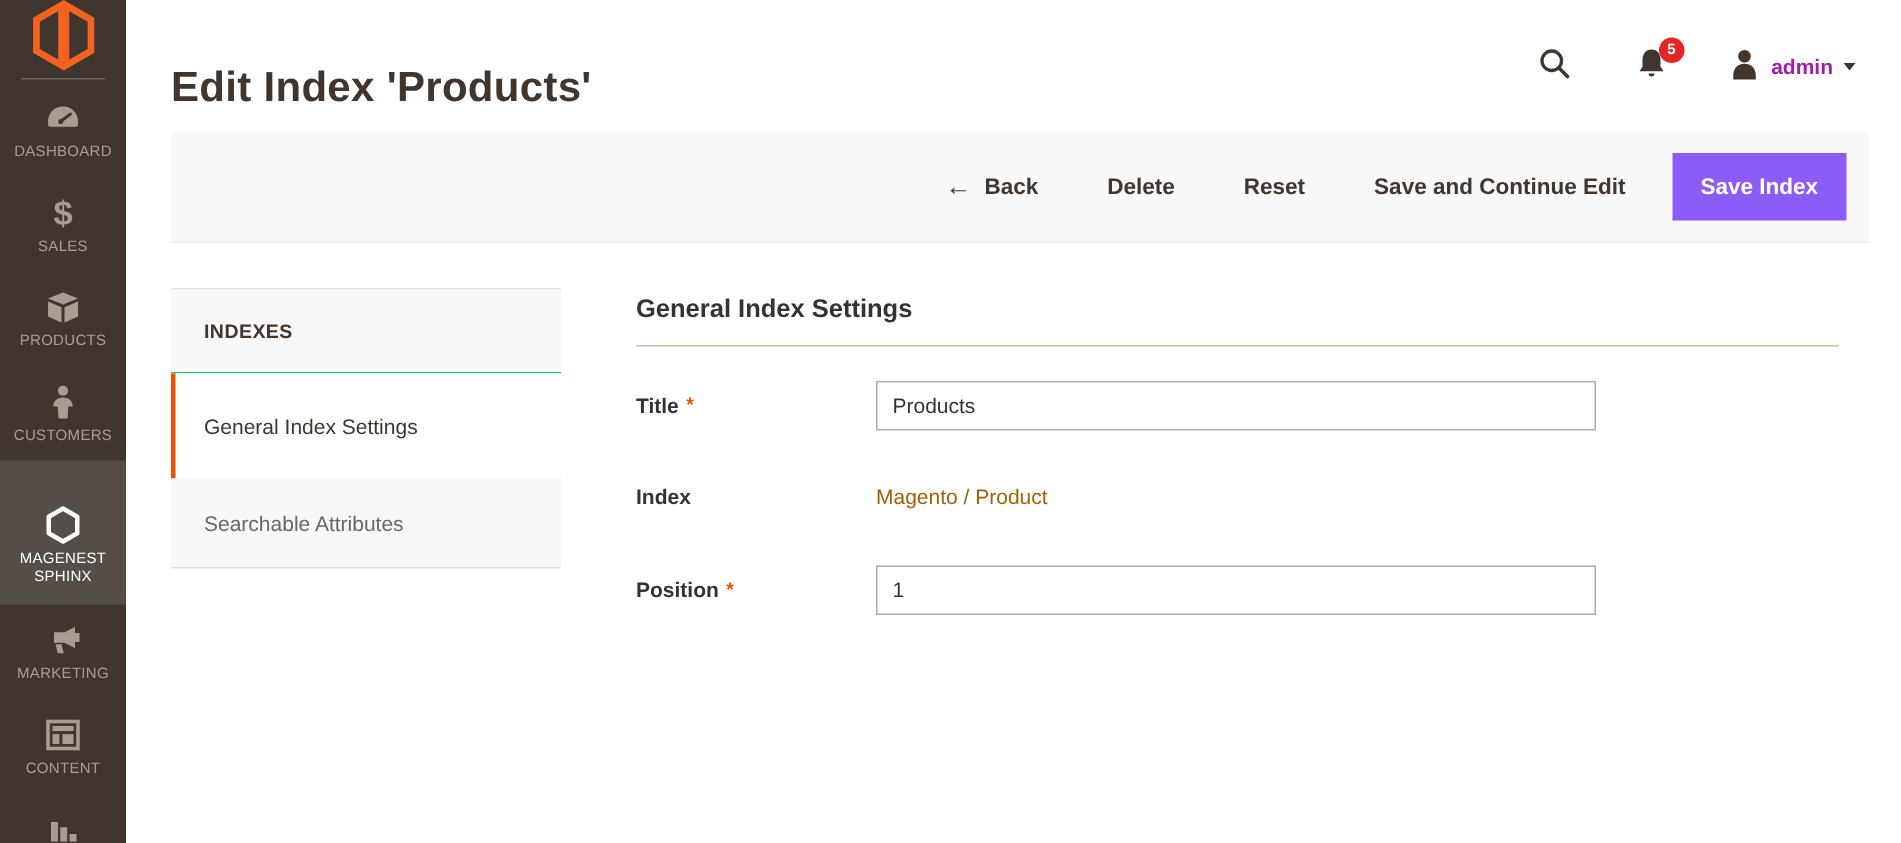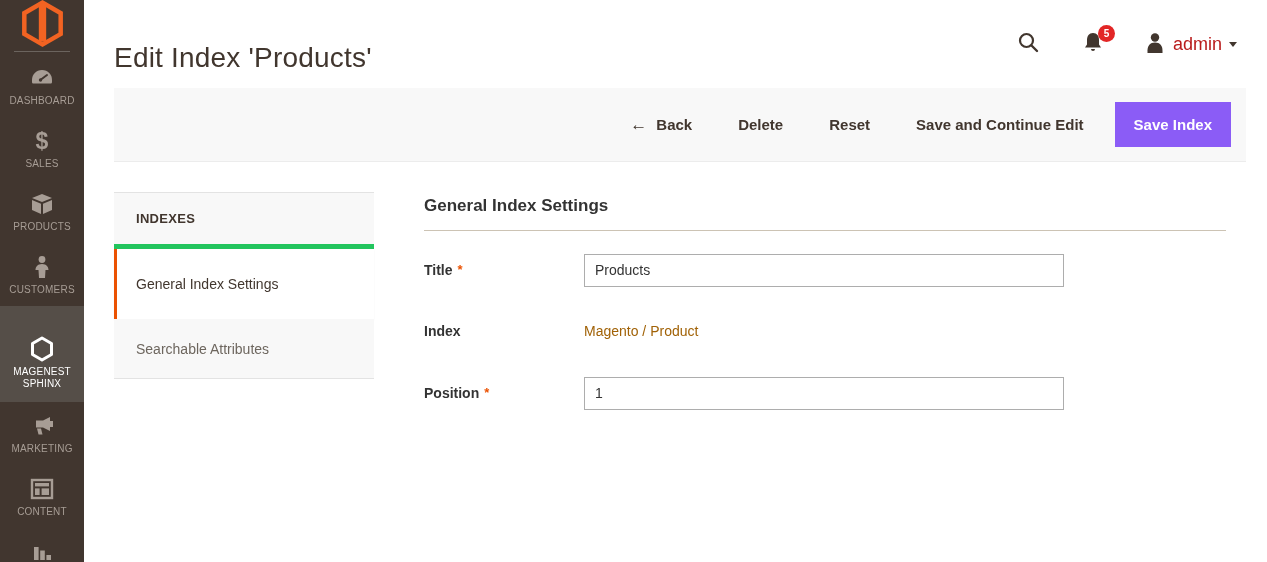--- a/index.html
+++ b/index.html
@@ -33,33 +33,33 @@
 
   
   .right-col { flex: 1; display: flex; flex-direction: column; }
 
   
   .header {
     height: 88px; background: #fff;
     display: flex; align-items: center; justify-content: space-between;
     padding: 0 30px;
   }
-  .page-title { font-size: 28px; font-weight: 400; color: #41362e; letter-spacing: 0.2px; margin-top: 28px; }
+  .page-title { font-size: 28px; font-weight: 700; color: #41362e; letter-spacing: 0.2px; margin-top: 28px; }
   .header-actions { display: flex; align-items: center; }
   .icon-btn { background: none; border: none; cursor: pointer; display: flex; align-items: center; }
   .search-btn { margin-right: 44px; }
   .notif-wrap { position: relative; margin-right: 42px; }
   .notif-badge {
     position: absolute; top: -7px; right: -12px;
     min-width: 17px; height: 17px; border-radius: 50%;
     background: #e22626; color: #fff; font-size: 10px; font-weight: 700;
     display: flex; align-items: center; justify-content: center; padding: 0 3px;
   }
   .account-btn { display: flex; align-items: center; }
-  .account-name { font-size: 18px; color: #b91c1c; margin: 0 7px 0 8px; }
+  .account-name { font-size: 14px; color: #a21caf; margin: 0 7px 0 8px; font-weight: bold; }
   .caret-down {
     width: 0; height: 0; border-left: 4px solid transparent; border-right: 4px solid transparent;
     border-top: 5px solid #41362e; display: inline-block;
   }
 
   
   .toolbar-strip { background: #fff; }
   .toolbar {
     margin: 0 21px 0 30px; height: 74px; background: #f8f8f8;
     border-bottom: 1px solid #ececec;
@@ -83,21 +83,21 @@
 
   
   .content { display: flex; margin: 30px 21px 0 30px; align-items: flex-start; }
 
   
   .panel { width: 260px; min-width: 260px; border-top: 1px solid #e3e3e3; }
   .panel-header {
     background: #f8f8f8; height: 56px;
     display: flex; align-items: center; padding-left: 22px;
     font-size: 13px; font-weight: 700; color: #41362e; letter-spacing: 0.3px;
-    border-bottom: 5px solid #22c55e;
+    border-bottom: 1px solid #22c55e;
   }
   .panel-item {
     background: #f8f8f8; height: 60px;
     display: flex; align-items: center; padding-left: 22px;
     font-size: 14px; color: #6d665e; cursor: pointer;
     border-bottom: 1px solid #e3e3e3;
   }
   .panel-item.active {
     background: #fff; height: 70px;
     border-left: 3px solid #eb5202; padding-left: 19px;

